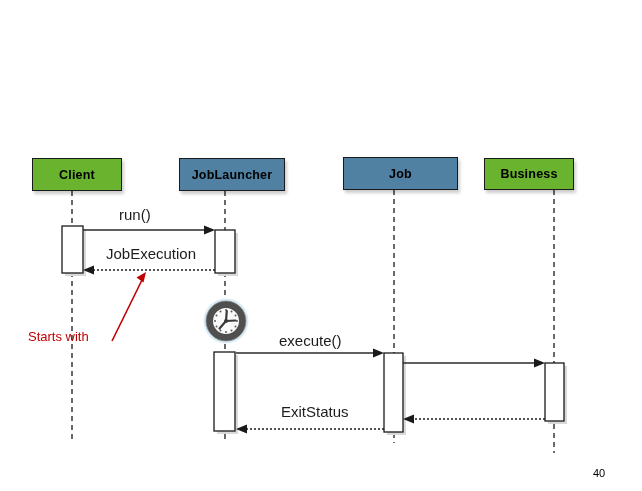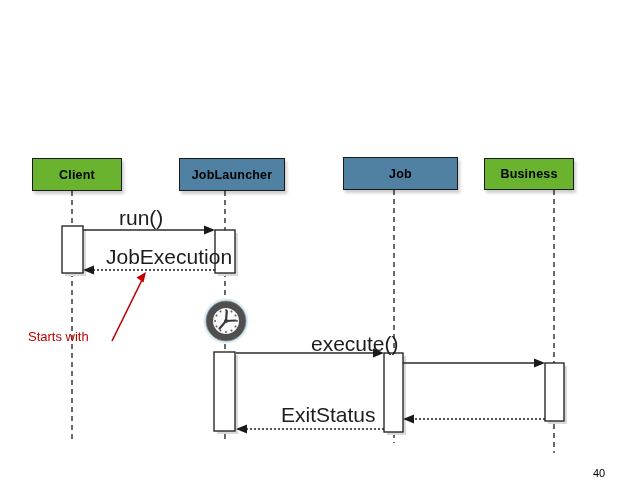--- a/index.html
+++ b/index.html
@@ -9,21 +9,21 @@
   }
   #diagram-svg{position:absolute;left:0;top:0;}
   .participant{
     position:absolute;height:33px;box-sizing:border-box;
     border:1px solid #1a1a1a;
     display:flex;align-items:center;justify-content:center;
     font-weight:bold;font-size:12.5px;color:#000;letter-spacing:.2px;
     box-shadow:2px 3px 3px rgba(0,0,0,0.20);
   }
   .msg-label{
-    position:absolute;font-size:21px;color:#1c1c1c;white-space:nowrap;
+    position:absolute;font-size:15px;color:#1c1c1c;white-space:nowrap;
   }
   .annotation{
     position:absolute;left:28px;top:329px;font-size:13px;line-height:16px;
     color:#C00000;white-space:nowrap;
   }
   .page-number{
     position:absolute;left:593px;top:467px;font-size:11px;color:#000;
   }
 </style>
 </head>
@@ -116,21 +116,21 @@
     </g>
   </svg>
 
   <div class="participant" style="left: 32px; top: 158px; width: 90px; background: rgb(105, 179, 47);">Client</div>
   <div class="participant" style="left: 343px; top: 157px; width: 115px; background: rgb(80, 129, 162);">Job</div>
   <div class="participant" style="left: 179px; top: 158px; width: 106px; background: rgb(80, 129, 162);">JobLauncher</div>
   <div class="participant" style="left: 484px; top: 158px; width: 90px; height: 32px; background: rgb(105, 179, 47);">Business</div>
 
   <div class="msg-label" style="left:119px;top:206px;">run()</div>
   <div class="msg-label" style="left:106px;top:245px;">JobExecution</div>
-  <div class="msg-label" style="left:279px;top:332px;margin-left:32px;">execute()</div>
+  <div class="msg-label" style="left:279px;top:332px;">execute()</div>
   <div class="msg-label" style="left:281px;top:403px;">ExitStatus</div>
 
   <div class="annotation">
     <div>Starts with</div>
   </div>
 
   <div class="page-number">40</div>
 </div>
 
 </body></html>

